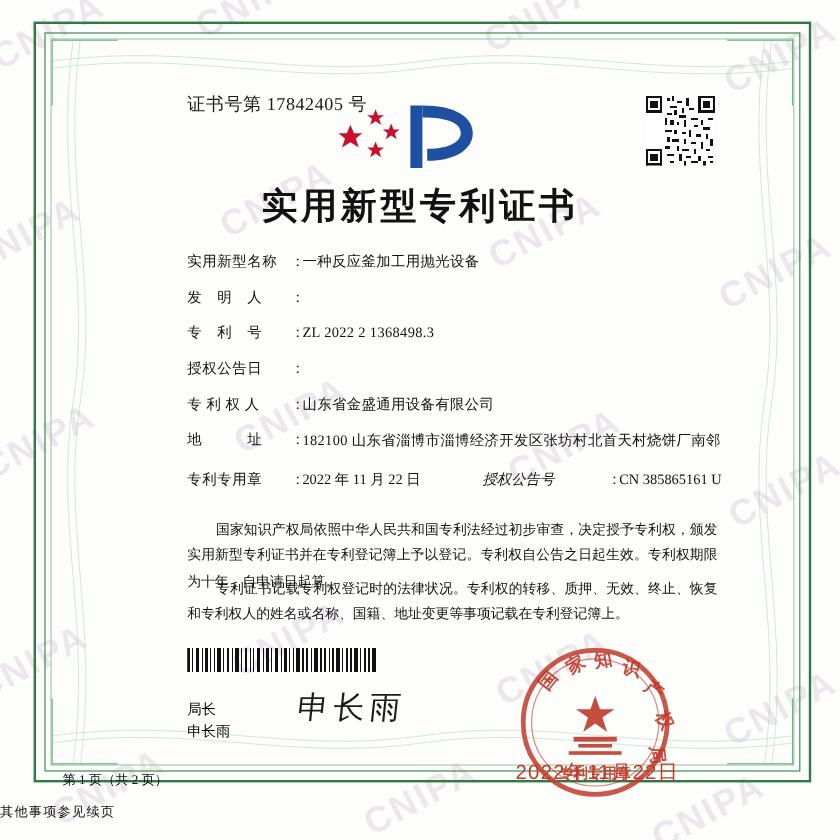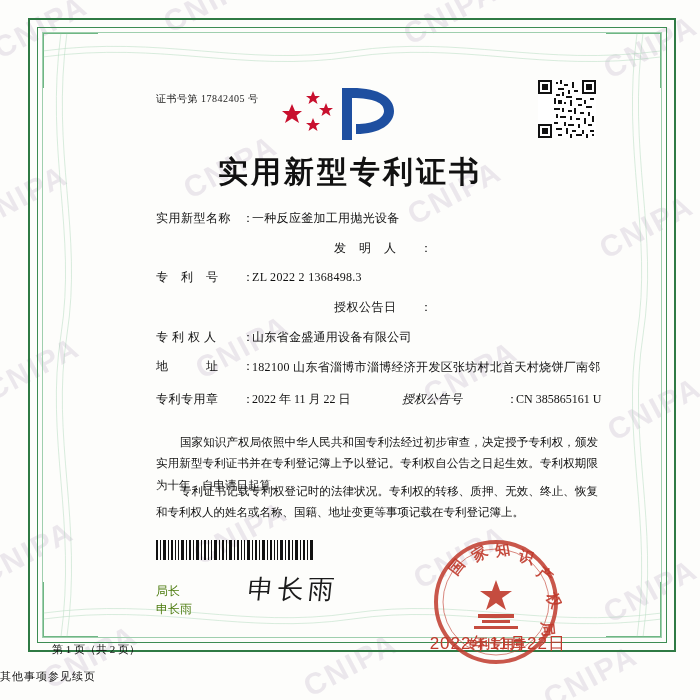--- a/index.html
+++ b/index.html
@@ -88,22 +88,22 @@
     position: absolute;
     left: 52px;
     top: 44px;
     width: 596px;
     height: 580px;
     z-index: 3;
   }
   .cert-no {
     position: absolute;
     left: 104px;
-    top: 48px;
-    font-size: 10px;
+    top: 34px;
+    font-size: 15px;
     color: #1a1a1a;
     letter-spacing: 0.5px;
   }
   
   .logo {
     position: absolute;
     left: 228px;
     top: 38px;
     width: 120px;
     height: 62px;
@@ -134,21 +134,20 @@
     top: 166px;
     right: 40px;
     font-size: 12px;
     color: #111;
   }
   .row {
     display: flex;
     align-items: flex-start;
     margin-bottom: 13.5px;
     line-height: 1.35;
-    justify-content: center;
   }
   .row .lbl {
     width: 86px;
     flex: 0 0 86px;
     letter-spacing: 0.5px;
     white-space: nowrap;
   }
   .row .colon {
     width: 10px;
     flex: 0 0 10px;
@@ -192,21 +191,21 @@
     top: 496px;
     width: 158px;
     height: 20px;
   }
   .sign-label {
     position: absolute;
     left: 104px;
     top: 538px;
     font-size: 12px;
     line-height: 1.5;
-    color: #4d7c0f;
+    color: #000000;
   }
   .signature {
     position: absolute;
     left: 196px;
     top: 528px;
     font-size: 26px;
     font-family: "DejaVu Serif", serif;
     color: #1b1b1b;
     letter-spacing: 4px;
     transform: skewX(-6deg);

